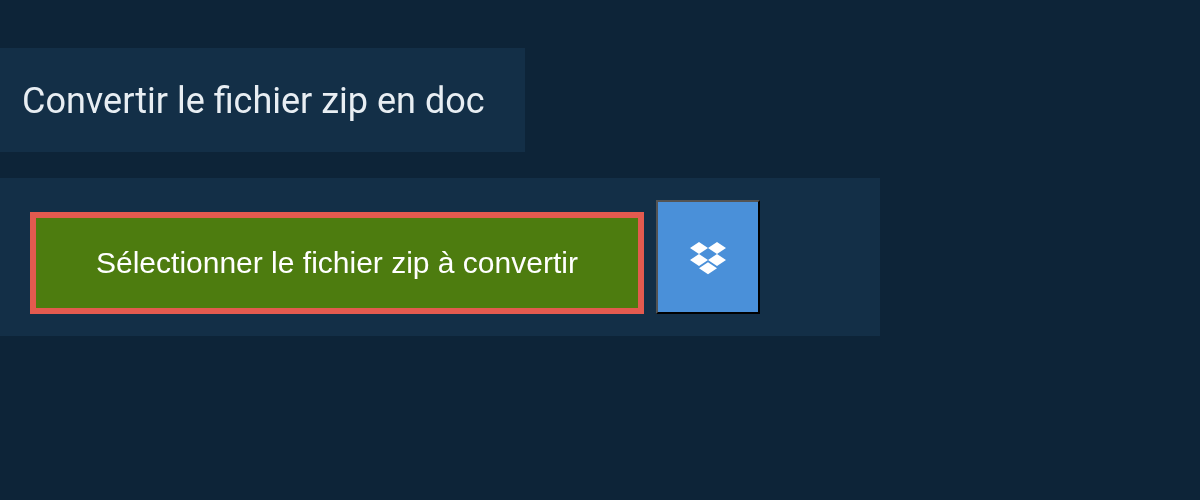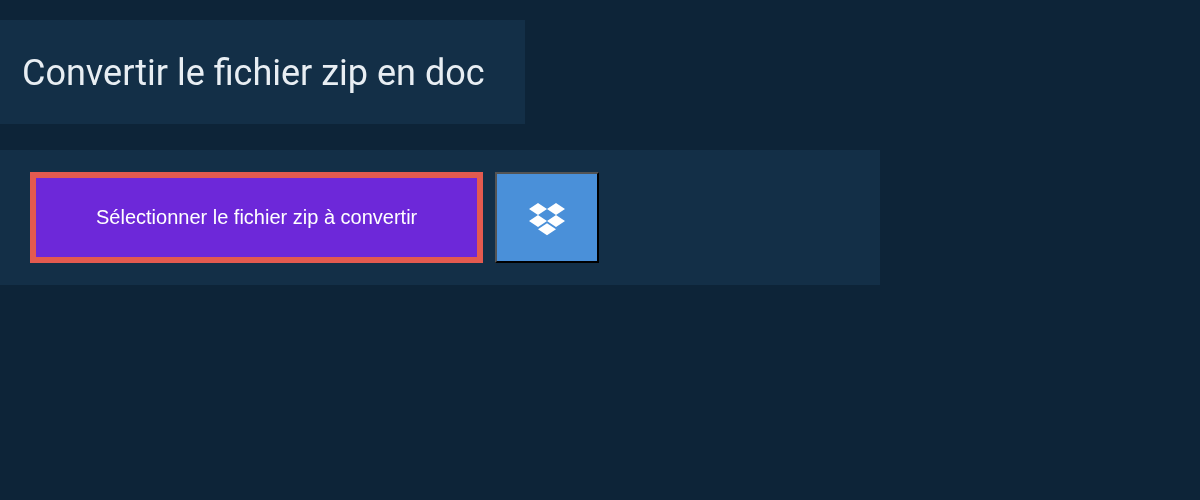--- a/index.html
+++ b/index.html
@@ -14,51 +14,52 @@
       font-family: -apple-system, BlinkMacSystemFont, "Segoe UI", Roboto, sans-serif;
       overflow: hidden;
     }
     .container {
       padding: 0;
     }
     .title-bar {
       background-color: #132f47;
       display: inline-block;
       padding: 32px 40px 30px 22px;
-      margin-top: 20px;
+      margin-top: 48px;
     }
     .title-text {
       color: #e8eef3;
       font-size: 36px;
       font-weight: 400;
     }
     .panel {
       background-color: #132f47;
       padding: 22px 30px;
       margin-top: 26px;
       width: 880px;
     }
     .button-row {
       display: flex;
       gap: 12px;
       align-items: stretch;
     }
     .select-button {
-      background-color: #6d28d9;
+      background-color: #4d7c0f;
       border: 6px solid #e35a4f;
       color: #ffffff;
-      font-size: 20px;
+      font-size: 30px;
       font-weight: 400;
       padding: 28px 60px;
       cursor: pointer;
       flex: 0 0 auto;
       display: flex;
       align-items: center;
       justify-content: center;
       text-align: center;
+      margin-top: 12px;
     }
     .dropbox-button {
       background-color: #4a90d9;
       cursor: pointer;
       width: 104px;
       display: flex;
       align-items: center;
       justify-content: center;
     }
     .dropbox-icon {

